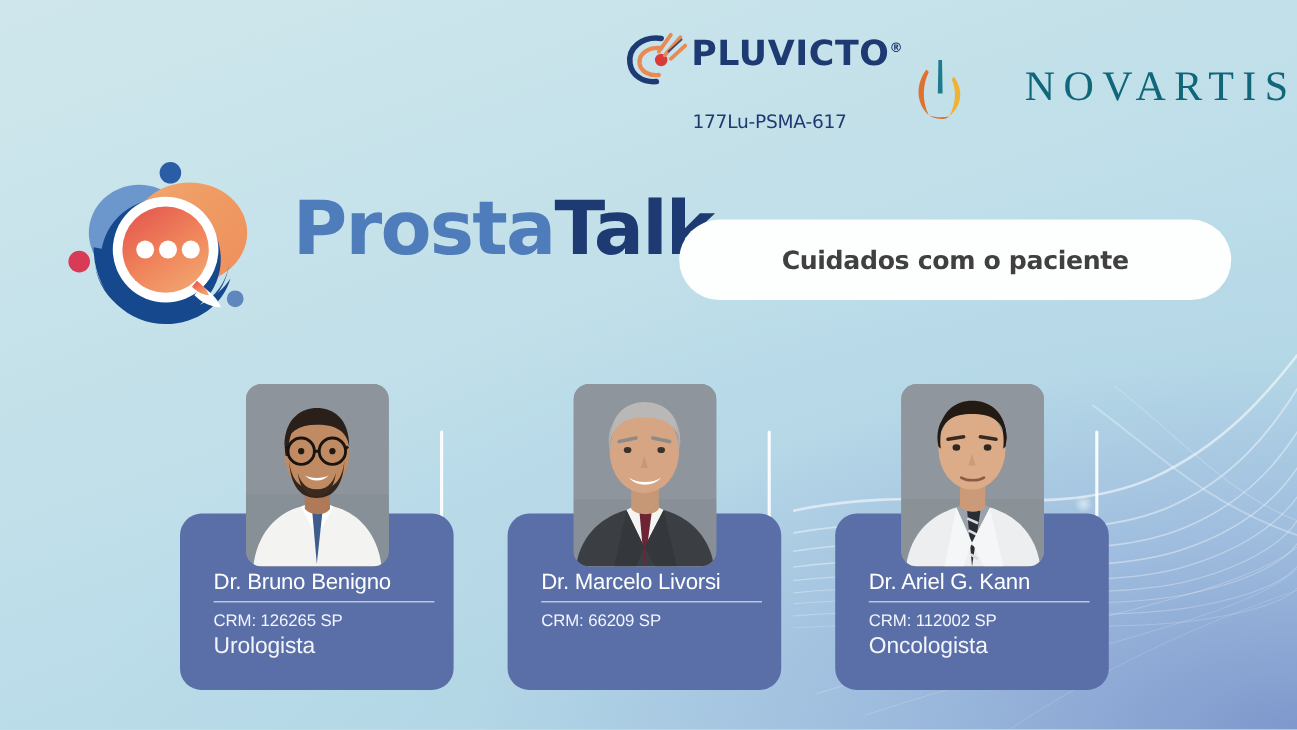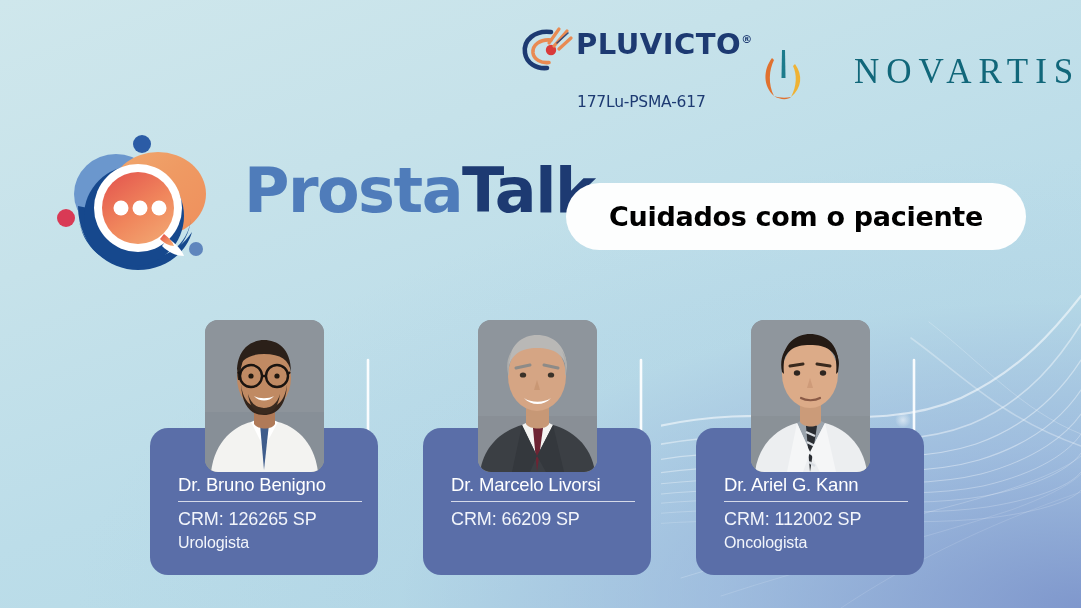--- a/index.html
+++ b/index.html
@@ -39,21 +39,21 @@
   .brand{position:absolute;left:48px;top:132px;width:510px;height:148px;}
   .brand-mark{position:absolute;left:0;top:0;width:182px;height:148px;}
   .brand-text{position:absolute;left:196px;top:28px;font-size:62px;font-weight:bold;
     letter-spacing:-1.5px;line-height:1;font-family:"DejaVu Sans", sans-serif;}
   .brand-text .p1{color:#4f7cba;}
   .brand-text .p2{color:#1d3a72;}
 
   
   .pill{position:absolute;left:566px;top:183px;width:460px;height:67px;
     background:#fdfefe;border-radius:34px;display:flex;align-items:center;justify-content:center;}
-  .pill-label{font-size:27px;font-weight:bold;color:#000000;letter-spacing:-0.3px;
+  .pill-label{font-size:21px;font-weight:bold;color:#404040;letter-spacing:-0.3px;
     font-family:"DejaVu Sans", sans-serif;}
 
   
   .cards{position:absolute;left:0;top:320px;width:1081px;height:270px;}
   .card{position:absolute;width:228px;height:147px;background:#5a6ea8;border-radius:18px;top:108px;}
   .card.c1{left:150px;}
   .card.c2{left:423px;}
   .card.c3{left:696px;}
 
   .bracket{position:absolute;top:38px;width:46px;height:138px;pointer-events:none;}
@@ -65,22 +65,22 @@
     overflow:hidden;background:#8b939b;}
   .photo.p1{left:205px;}
   .photo.p2{left:478px;}
   .photo.p3{left:751px;}
   .photo svg{display:block;width:119px;height:152px;}
 
   .card-body{position:absolute;left:28px;right:16px;top:46px;}
   .sp-name{font-size:18.5px;color:#ffffff;white-space:nowrap;letter-spacing:-0.2px;
     font-family:"Liberation Sans", sans-serif;}
   .sp-rule{height:1px;background:rgba(255,255,255,0.75);margin:5px 0 6px 0;}
-  .sp-crm{font-size:18px;color:#f2f5fb;line-height:1.32;letter-spacing:-0.1px;}
-  .sp-spec{font-size:16px;color:#f2f5fb;line-height:1.32;letter-spacing:-0.1px;}
+  .sp-crm{font-size:14px;color:#f2f5fb;line-height:1.32;letter-spacing:-0.1px;}
+  .sp-spec{font-size:19px;color:#f2f5fb;line-height:1.32;letter-spacing:-0.1px;}
 </style>
 </head>
 <body>
 
 <div id="stage">
 
   <svg class="waves" viewBox="0 0 420 330" preserveAspectRatio="none">
     <g fill="none" stroke="#ffffff" stroke-linecap="round">
       <path d="M-10,150 C110,120 210,160 300,120 C360,92 395,50 420,18" stroke-width="2.2" opacity="0.55"></path>
       <path d="M-10,168 C120,142 220,182 310,146 C368,122 400,78 420,46" stroke-width="1.6" opacity="0.42"></path>

